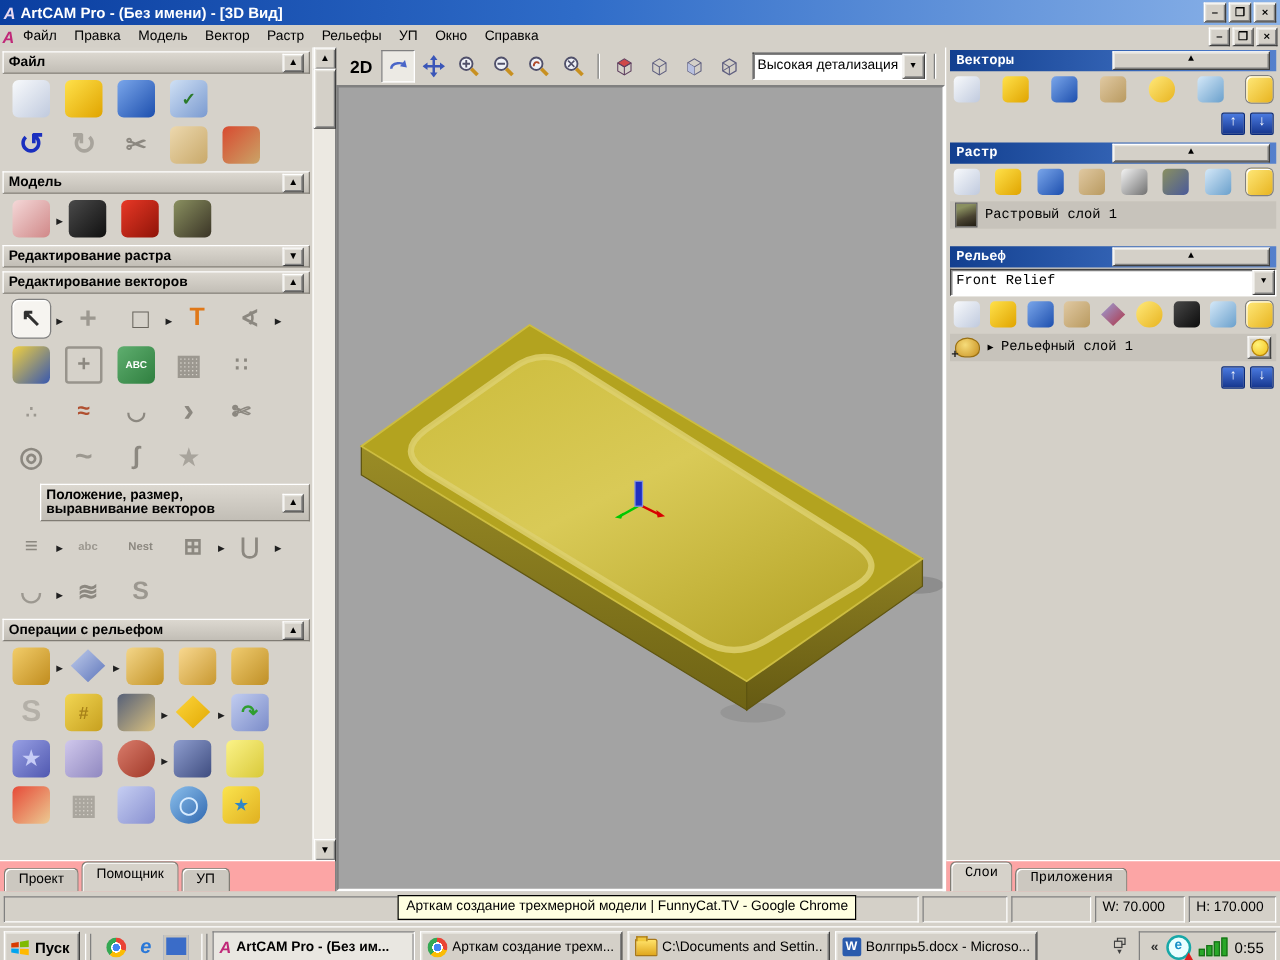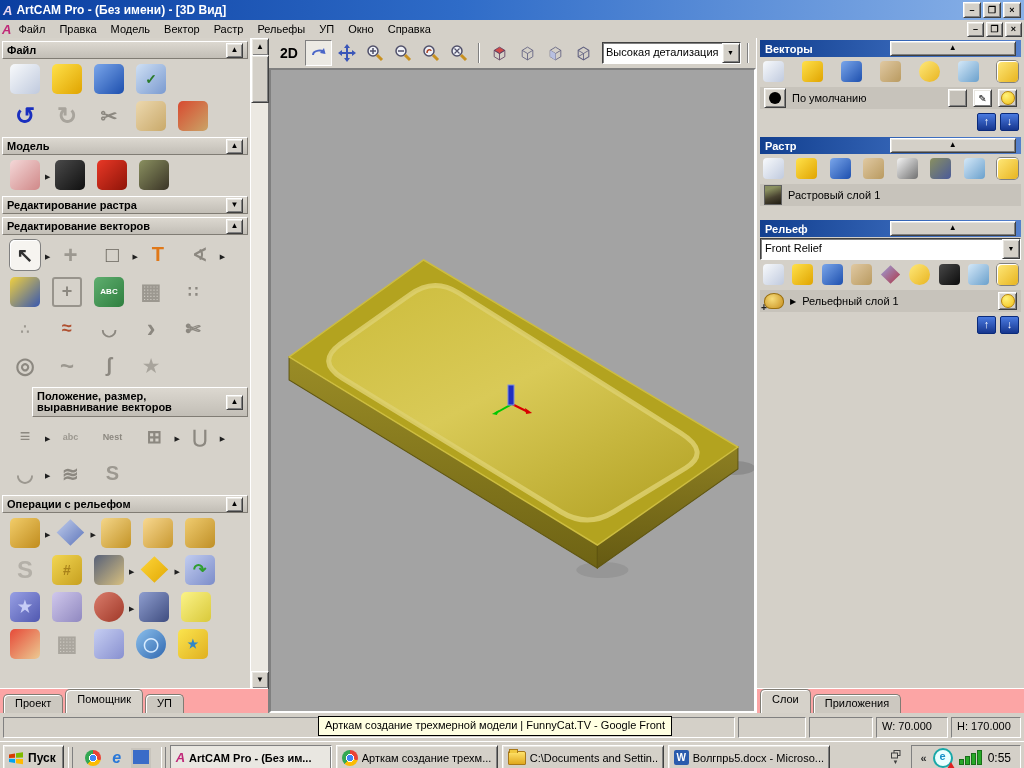--- a/index.html
+++ b/index.html
@@ -55,21 +55,21 @@
   .tbtn.active{border-color:#808080 #fff #fff #808080;background:#eceae4;}
   .tbtn.b2d{font-weight:bold;font-size:14px;width:28px;}
   .tsep{width:0;height:20px;border-left:1px solid #808080;border-right:1px solid #fff;margin:0 5px;flex:none;}
   .detail-dd{width:140px;height:20px;display:flex;margin-left:4px;background:#fff;border:1px solid;border-color:#404040 #fff #fff #404040;box-shadow:inset 1px 1px 0 #808080;}
   .detail-dd .dd-text{flex:1;padding:3px 3px 0 3px;white-space:nowrap;overflow:hidden;}
   .dd-btn{width:16px;font-size:7px;line-height:17px;text-align:center;flex:none;}
   .viewport{flex:1;background:#a3a3a3;border:2px solid;border-color:#808080 #fff #fff #808080;position:relative;overflow:hidden;}
   .viewport svg{position:absolute;left:0;top:0;width:100%;height:100%;}
 
   
-  .rightpanel{width:267px;flex:none;background:#d4d0c8;border-left:1px solid #fff;position:relative;}
+  .rightpanel{width:267px;flex:none;background:#d4d0c8;border-left:1px solid #fff;position:relative;font-family:Liberation Mono, monospace;}
   .rp-sec{margin:2px 3px 0 3px;}
   .rp-h{height:17px;background:linear-gradient(90deg,#123f8f,#3e6fc1 70%,#5580cc);color:#fff;font-weight:bold;display:flex;align-items:center;padding:0 5px;}
   .rp-h span{flex:1;}
   .rp-dd{height:20px;background:#fff;border:1px solid;border-color:#404040 #fff #fff #404040;box-shadow:inset 1px 1px 0 #808080;display:flex;margin-top:1px;}
   .rp-dd .dd-text{flex:1;padding:3px 4px 0 4px;}
   .rp-icons{display:flex;justify-content:space-between;align-items:center;padding:4px 3px;}
   .rp-icons .ticon{width:21px;height:21px;border-radius:4px;font-size:10px;}
   .layer-row{height:22px;background:#c7c3bb;display:flex;align-items:center;padding:0 4px;gap:6px;margin-top:1px;}
   .layer-row .lname{flex:1;white-space:nowrap;overflow:hidden;}
   .swatch-btn{width:20px;height:18px;display:flex;align-items:center;justify-content:center;flex:none;}
@@ -450,31 +450,20 @@
         </div>
         <div class="rp-icons">
             <span class="ticon" style="background: linear-gradient(135deg, rgb(248, 250, 252), rgb(192, 202, 222));"></span>
             <span class="ticon" style="background: linear-gradient(135deg, rgb(255, 225, 74), rgb(224, 164, 0));"></span>
             <span class="ticon" style="background: linear-gradient(135deg, rgb(122, 166, 234), rgb(29, 79, 174));"></span>
             <span class="ticon" style="background: linear-gradient(135deg, rgb(224, 201, 162), rgb(185, 154, 96));"></span>
             <span class="ticon" style="background: linear-gradient(135deg, rgb(255, 233, 122), rgb(232, 180, 32)); border-radius: 50%;"></span>
             <span class="ticon" style="background: linear-gradient(135deg, rgb(212, 232, 248), rgb(106, 160, 204));"></span>
             <span class="ticon sel" style="background: linear-gradient(135deg, rgb(255, 233, 122), rgb(232, 180, 32));"></span>
           </div>
-        <div class="layer-row">
-          <span class="swatch-btn bout">
-              <span class="swatch-dot"></span>
-            </span>
-          <span class="lname">По умолчанию</span>
-          <span class="mini-btn bout" style="background:#c4c0b8;"></span>
-          <span class="mini-btn bout" style="background:#fff;">✎</span>
-          <span class="mini-btn bout">
-              <span class="bulb"></span>
-            </span>
-        </div>
         <div class="updown">
           <span class="ud-btn">↑</span>
           <span class="ud-btn">↓</span>
         </div>
       </div>
 
       <div class="rp-sec">
         <div class="rp-h">
           <span>Растр</span>
           <span class="collapse-btn bout" style="color:#000;">▲</span>
@@ -538,21 +527,21 @@
     </div>
   </div>
 
   <div class="statusbar">
     <span class="sfield" style="flex:1;"></span>
     <span class="sfield" style="width:56px;"></span>
     <span class="sfield" style="width:52px;"></span>
     <span class="sfield" style="width:60px;">W: 70.000</span>
     <span class="sfield" style="width:58px;">H: 170.000</span>
   </div>
-  <div class="tooltip">Арткам создание трехмерной модели | FunnyCat.TV - Google Front</div>
+  <div class="tooltip">Арткам создание трехмерной модели | FunnyCat.TV - Google Chrome</div>
 
   <div class="taskbar">
     <span class="start-btn bout">
       <svg width="16" height="14" viewBox="0 0 16 14">
         <path d="M1 3.5 L7 2.5 V6.7 L1 6.9 Z" fill="#d83b01"></path>
           <path d="M8 2.3 L15 1.2 V6.6 L8 6.7 Z" fill="#7fba00"></path>
         <path d="M1 7.8 L7 7.9 V12 L1 11 Z" fill="#00a4ef"></path>
           <path d="M8 8 L15 8.1 V13.2 L8 12.2 Z" fill="#ffb900"></path>
       </svg>
       <span>Пуск</span>

